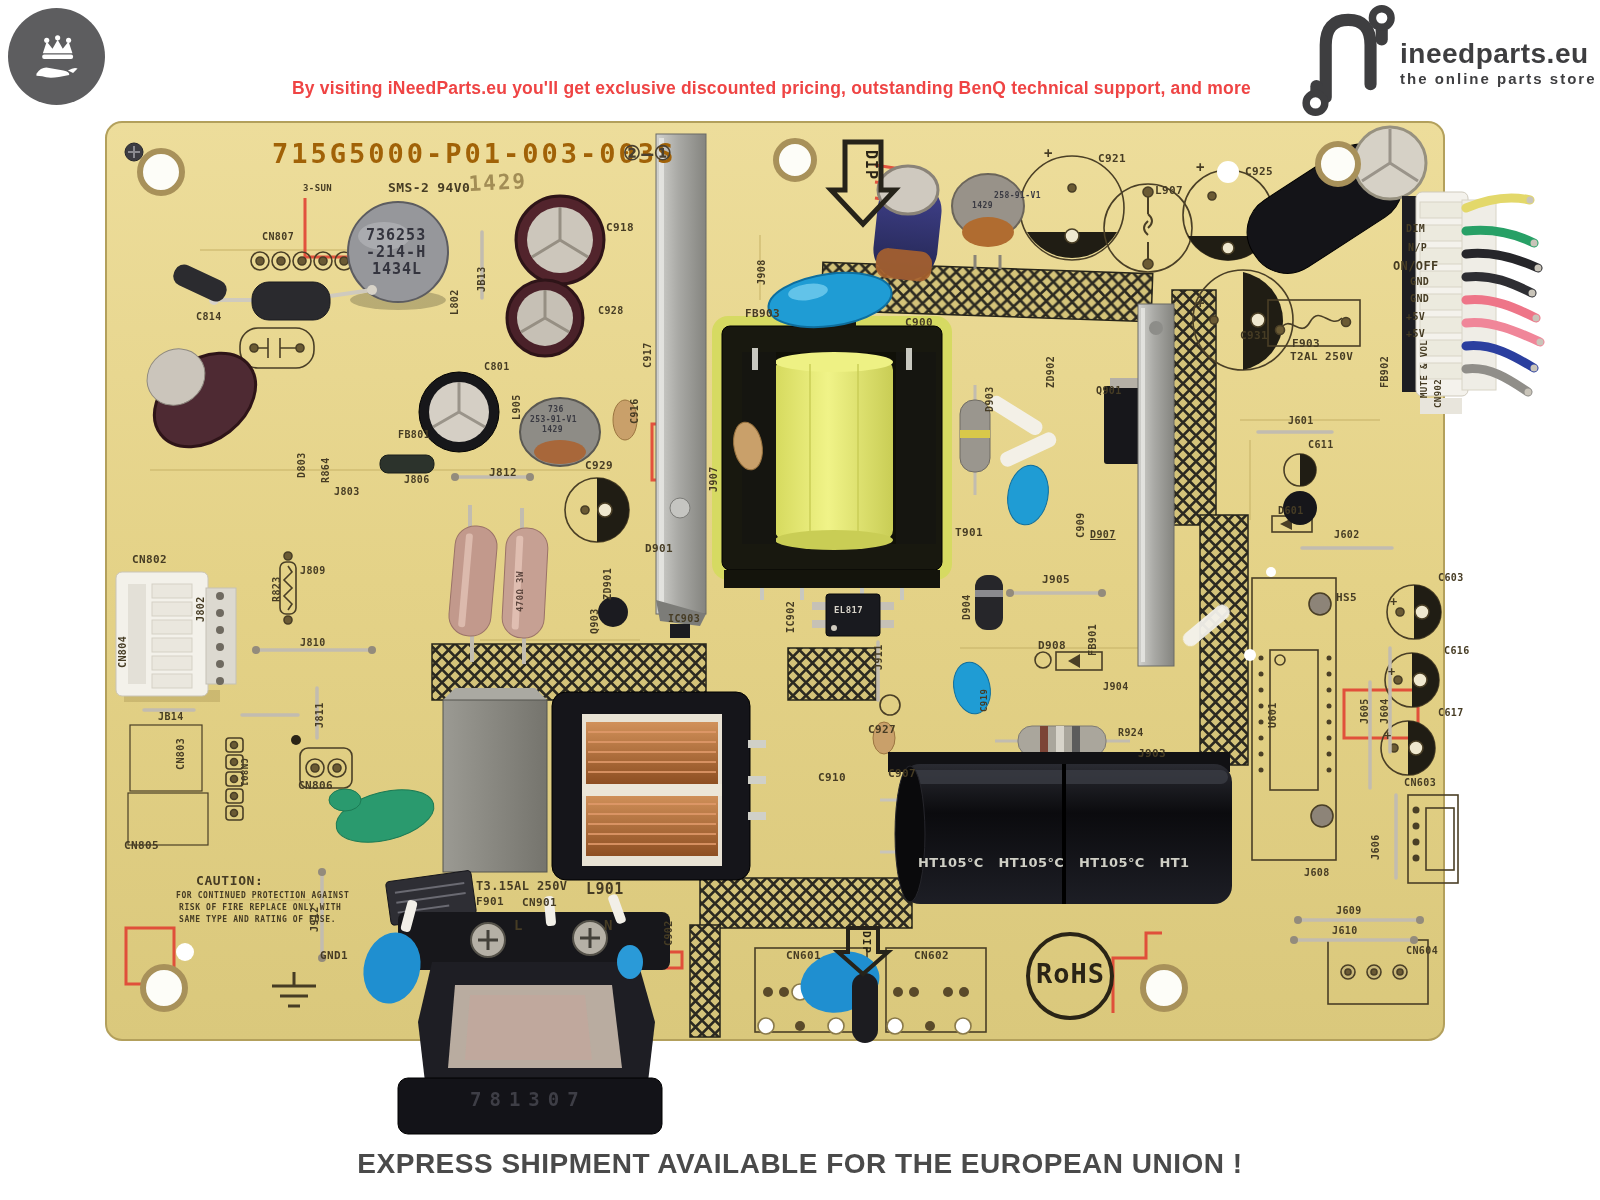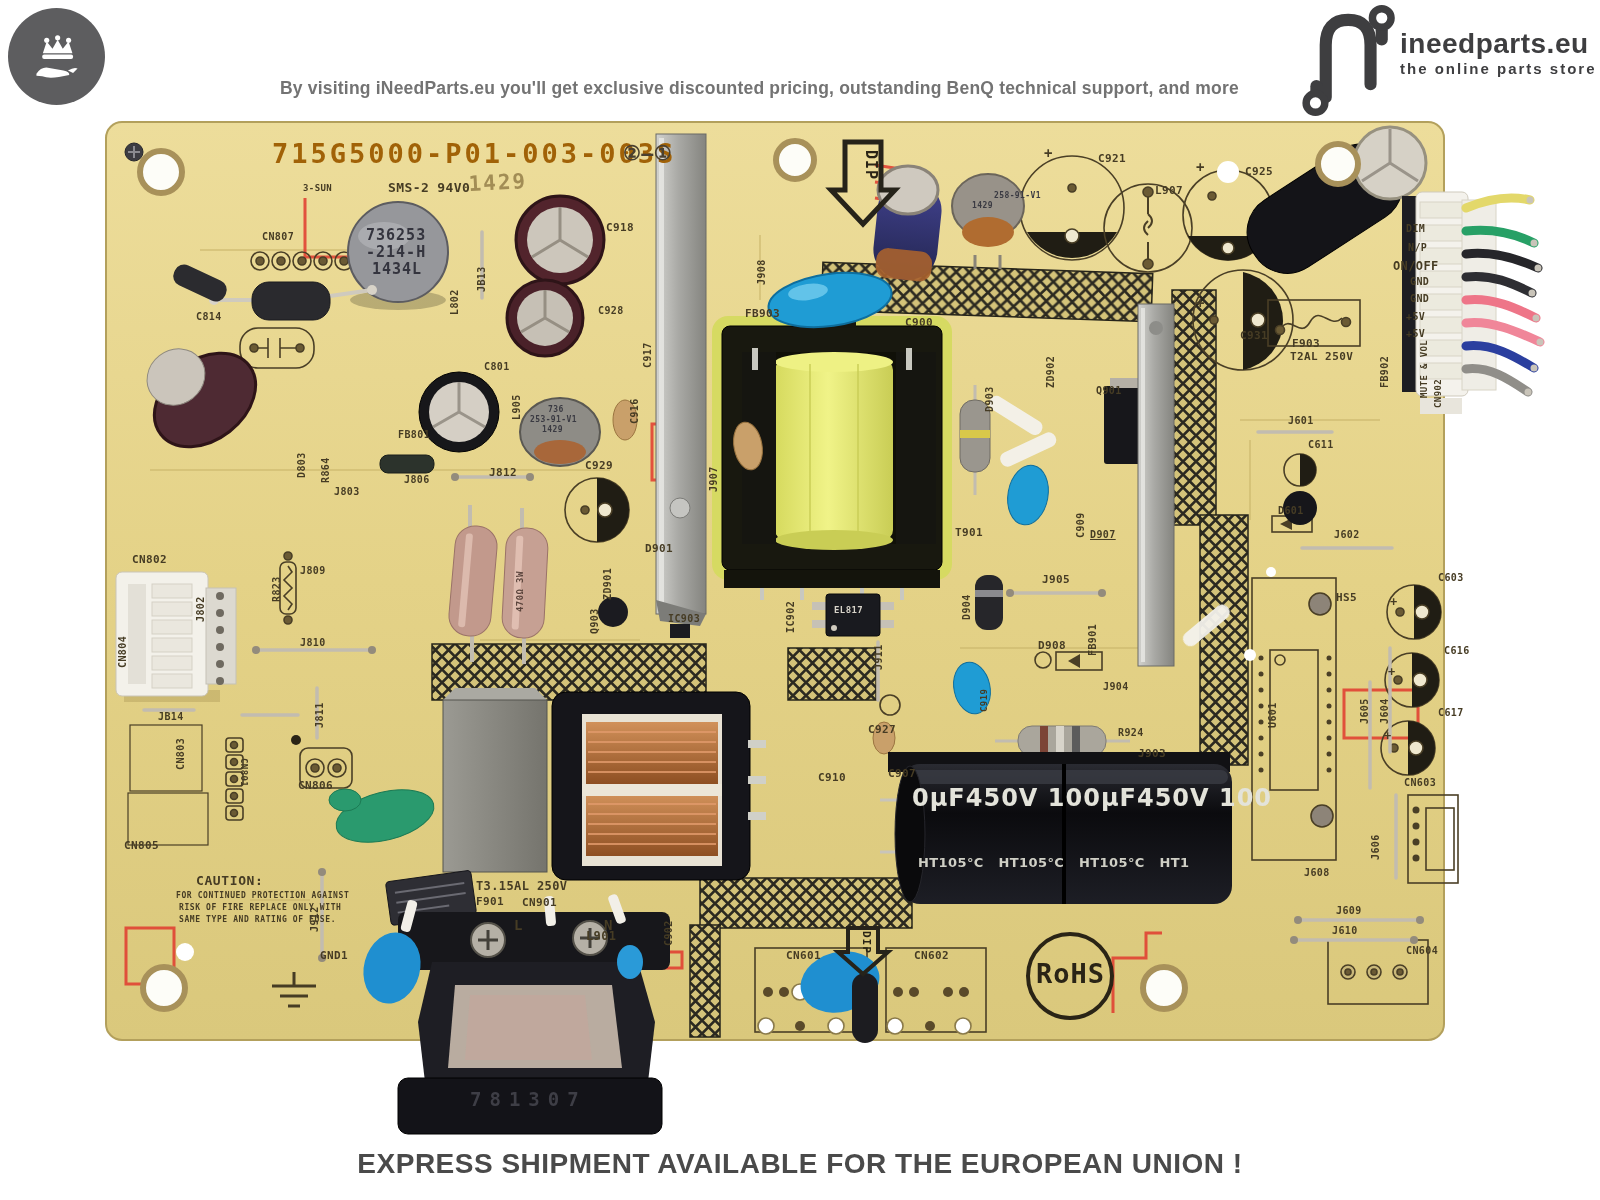--- a/index.html
+++ b/index.html
@@ -15,23 +15,23 @@
   .sk.capw2{color:#cfcfc5;font-size:13px;font-family:"DejaVu Sans",sans-serif;}
   .sk.rohs{font-size:27px;color:#2a2416;letter-spacing:1px;}
   .sk.metal{color:#34343e;font-size:15px;letter-spacing:1px;}
   .sk.metal2{color:#3a3a42;font-size:8px;}
   .sk.chipw{color:#d8d4ca;}
   .sk.emboss{color:#3e3e46;font-size:19px;letter-spacing:8px;}
   .sk.cautionL{letter-spacing:.6px;}
   .sk.resmark{color:#5a443c;}
   .sk.dip{color:#2a2416;letter-spacing:1px;}
   .hdr-badge{position:absolute;left:8px;top:8px;width:97px;height:97px;border-radius:50%;background:#5d5d5f;z-index:3;display:flex;align-items:center;justify-content:center;}
-  .promo{position:absolute;left:280px;top:78px;width:965px;z-index:3;font-size:17.5px;font-weight:bold;color:#737373;letter-spacing:.2px;}
+  .promo{position:absolute;left:292px;top:78px;width:965px;z-index:3;font-size:17.5px;font-weight:bold;color:#ef4444;letter-spacing:.2px;}
   .brand{position:absolute;left:1302px;top:4px;z-index:3;display:flex;align-items:flex-start;}
-  .brand-text{margin-left:2px;margin-top:26px;}
+  .brand-text{margin-left:2px;margin-top:36px;}
   .brand-name{font-size:28px;font-weight:bold;color:#3e3e40;letter-spacing:.5px;line-height:1;}
   .brand-tag{font-size:15px;font-weight:bold;color:#3e3e40;letter-spacing:2px;line-height:1.4;}
   .footer-banner{position:absolute;left:0;top:1148px;width:1600px;text-align:center;z-index:3;font-size:28px;font-weight:bold;color:#4a4a4a;letter-spacing:.5px;}
 </style>
 </head>
 <body>
 
 <div id="stage">
 
   <svg id="photo-svg" width="1600" height="1200" viewBox="0 0 1600 1200">
@@ -666,26 +666,25 @@
       <span class="sk" style="left: 315px; top: 728px; font-size: 10px; transform: rotate(-90deg);">J811</span>
       <span class="sk" style="left: 320px; top: 950px; font-size: 11px;">GND1</span>
       <span class="sk" style="left: 310px; top: 932px; font-size: 10px; transform: rotate(-90deg);">J912</span>
       <span class="sk cautionL" style="left: 196px; top: 874px; font-size: 13px;">CAUTION:</span>
       <span class="sk cautionL" style="left: 176px; top: 892px; font-size: 8px;">FOR CONTINUED PROTECTION AGAINST</span>
       <span class="sk cautionL" style="left: 179px; top: 904px; font-size: 8px;">RISK OF FIRE REPLACE ONLY WITH</span>
       <span class="sk cautionL" style="left: 179px; top: 916px; font-size: 8px;">SAME TYPE AND RATING OF FUSE.</span>
       <span class="sk" style="left: 476px; top: 880px; font-size: 12px;">T3.15AL 250V</span>
       <span class="sk" style="left: 476px; top: 896px; font-size: 11px;">F901</span>
       <span class="sk" style="left: 522px; top: 897px; font-size: 11px;">CN901</span>
-      <span class="sk" style="left: 586px; top: 882px; font-size: 12px; margin-top: 48px;">L901</span>
+      <span class="sk" style="left: 586px; top: 882px; font-size: 15px;">L901</span>
       <span class="sk" style="left: 514px; top: 918px; font-size: 14px;">L</span>
       <span class="sk" style="left: 604px; top: 918px; font-size: 14px;">N</span>
       <span class="sk" style="left: 664px; top: 946px; font-size: 10px; transform: rotate(-90deg);">C902</span>
       <span class="sk emboss" style="left: 470px; top: 1090px;">781307</span>
-      <span class="sk capw" style="left: 912px; top: 786px;">0μF450V 100μF450V 100</span>
       <span class="sk capw2" style="left: 918px; top: 856px;">HT105°C   HT105°C   HT105°C   HT1</span>
       <span class="sk rohs" style="left: 1036px; top: 960px;">RoHS</span>
       <span class="sk" style="left: 786px; top: 950px; font-size: 11px;">CN601</span>
       <span class="sk" style="left: 914px; top: 950px; font-size: 11px;">CN602</span>
       <span class="sk dip" style="left: 878px; top: 150px; font-size: 15px; transform: rotate(90deg);">DIP</span>
       <span class="sk dip" style="left: 872px; top: 931px; font-size: 11px; transform: rotate(90deg);">DIP</span>
       <span class="sk" style="left: 1288px; top: 416px; font-size: 10px;">J601</span>
       <span class="sk" style="left: 1308px; top: 440px; font-size: 10px;">C611</span>
       <span class="sk" style="left: 1278px; top: 506px; font-size: 10px;">D601</span>
       <span class="sk" style="left: 1334px; top: 530px; font-size: 10px;">J602</span>

